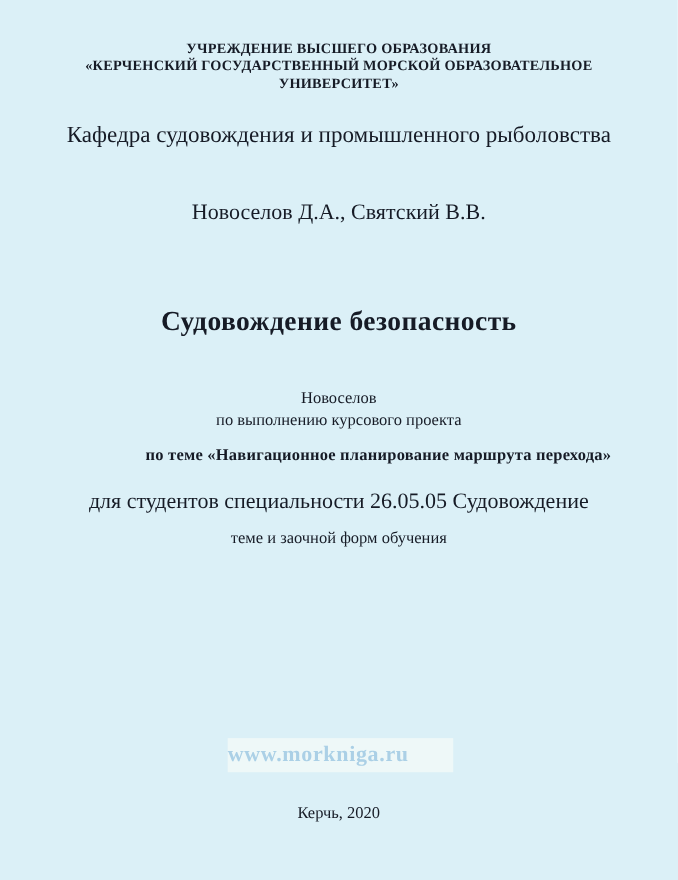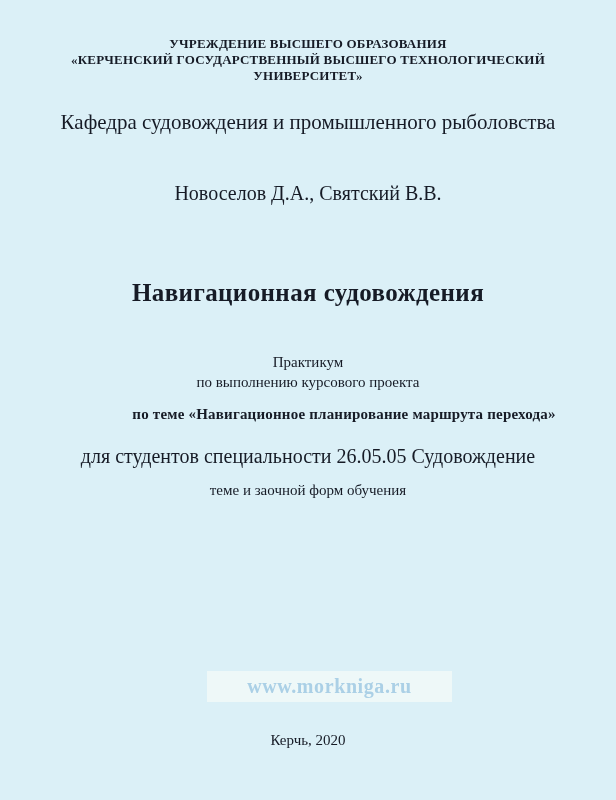--- a/index.html
+++ b/index.html
@@ -61,58 +61,58 @@
     font-size: 20px;
   }
   .forms {
     top: 482px;
     font-size: 15px;
   }
   .watermark {
     position: absolute;
     left: 207px;
     top: 671px;
-    width: 245px;
+    width: 205px;
     height: 31px;
     background: var(--watermarkBg, #eef8f8);
     border-radius: 0;
     display: flex;
     align-items: center;
-    justify-content: center;
+    justify-content: flex-start;
   }
   .watermark span {
     font-size: 20px;
     font-weight: bold;
     letter-spacing: 0.6px;
     color: var(--watermarkText, #abd0e6);
   }
   .imprint {
     top: 732px;
     font-size: 15px;
   }
 </style>
 </head>
 <body>
 
 <div class="page">
 
   <div class="centered institution">
     <div>УЧРЕЖДЕНИЕ ВЫСШЕГО ОБРАЗОВАНИЯ</div>
-    <div>«КЕРЧЕНСКИЙ ГОСУДАРСТВЕННЫЙ ВЫСШЕГО ТЕХНОЛОГИЧЕСКИЙ</div>
+    <div>«КЕРЧЕНСКИЙ ГОСУДАРСТВЕННЫЙ МОРСКОЙ ОБРАЗОВАТЕЛЬНОЕ</div>
     <div>УНИВЕРСИТЕТ»</div>
   </div>
 
   <div class="centered department">Кафедра судовождения и промышленного рыболовства</div>
 
   <div class="centered authors">Новоселов Д.А., Святский В.В.</div>
 
-  <h1 class="centered title">Навигационная судовождения</h1>
+  <h1 class="centered title">Судовождение безопасность</h1>
 
   <div class="centered subtitle">
-    <div>Практикум</div>
+    <div>Новоселов</div>
     <div>по выполнению курсового проекта</div>
   </div>
 
   <div class="centered theme">по теме «Навигационное планирование маршрута перехода»</div>
 
   <div class="centered audience">для студентов специальности 26.05.05 Судовождение</div>
 
   <div class="centered forms">теме и заочной форм обучения</div>
 
   <div class="watermark">

